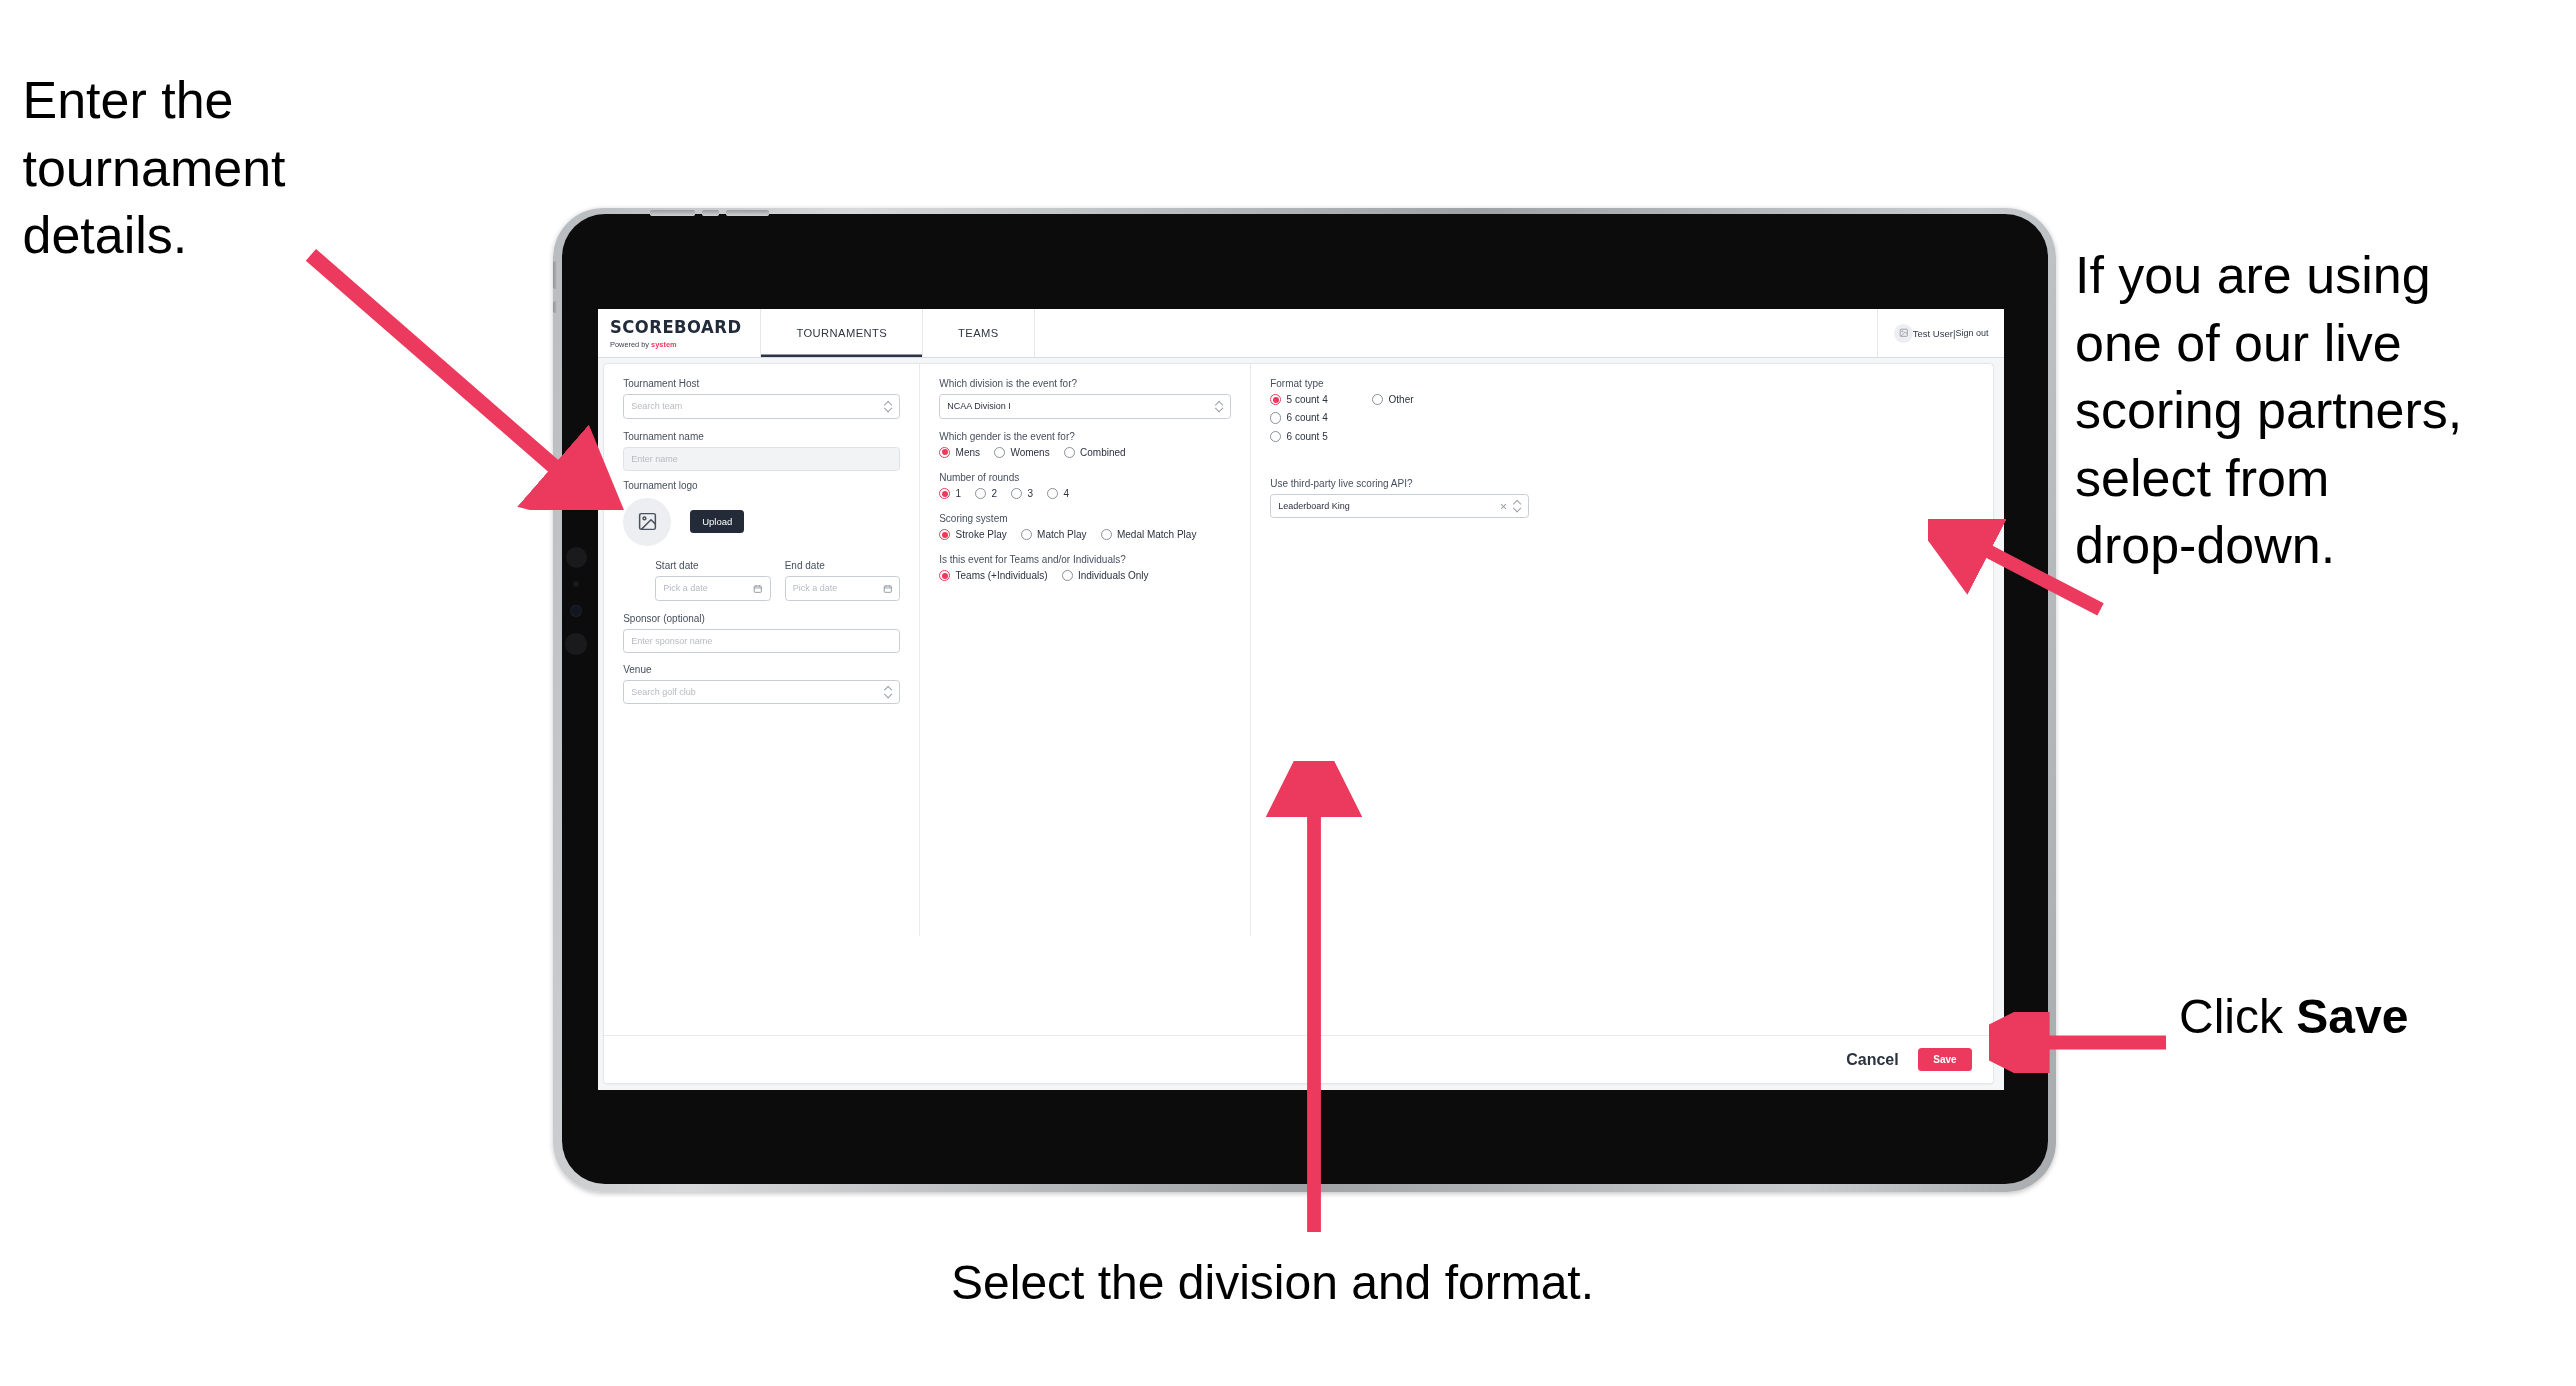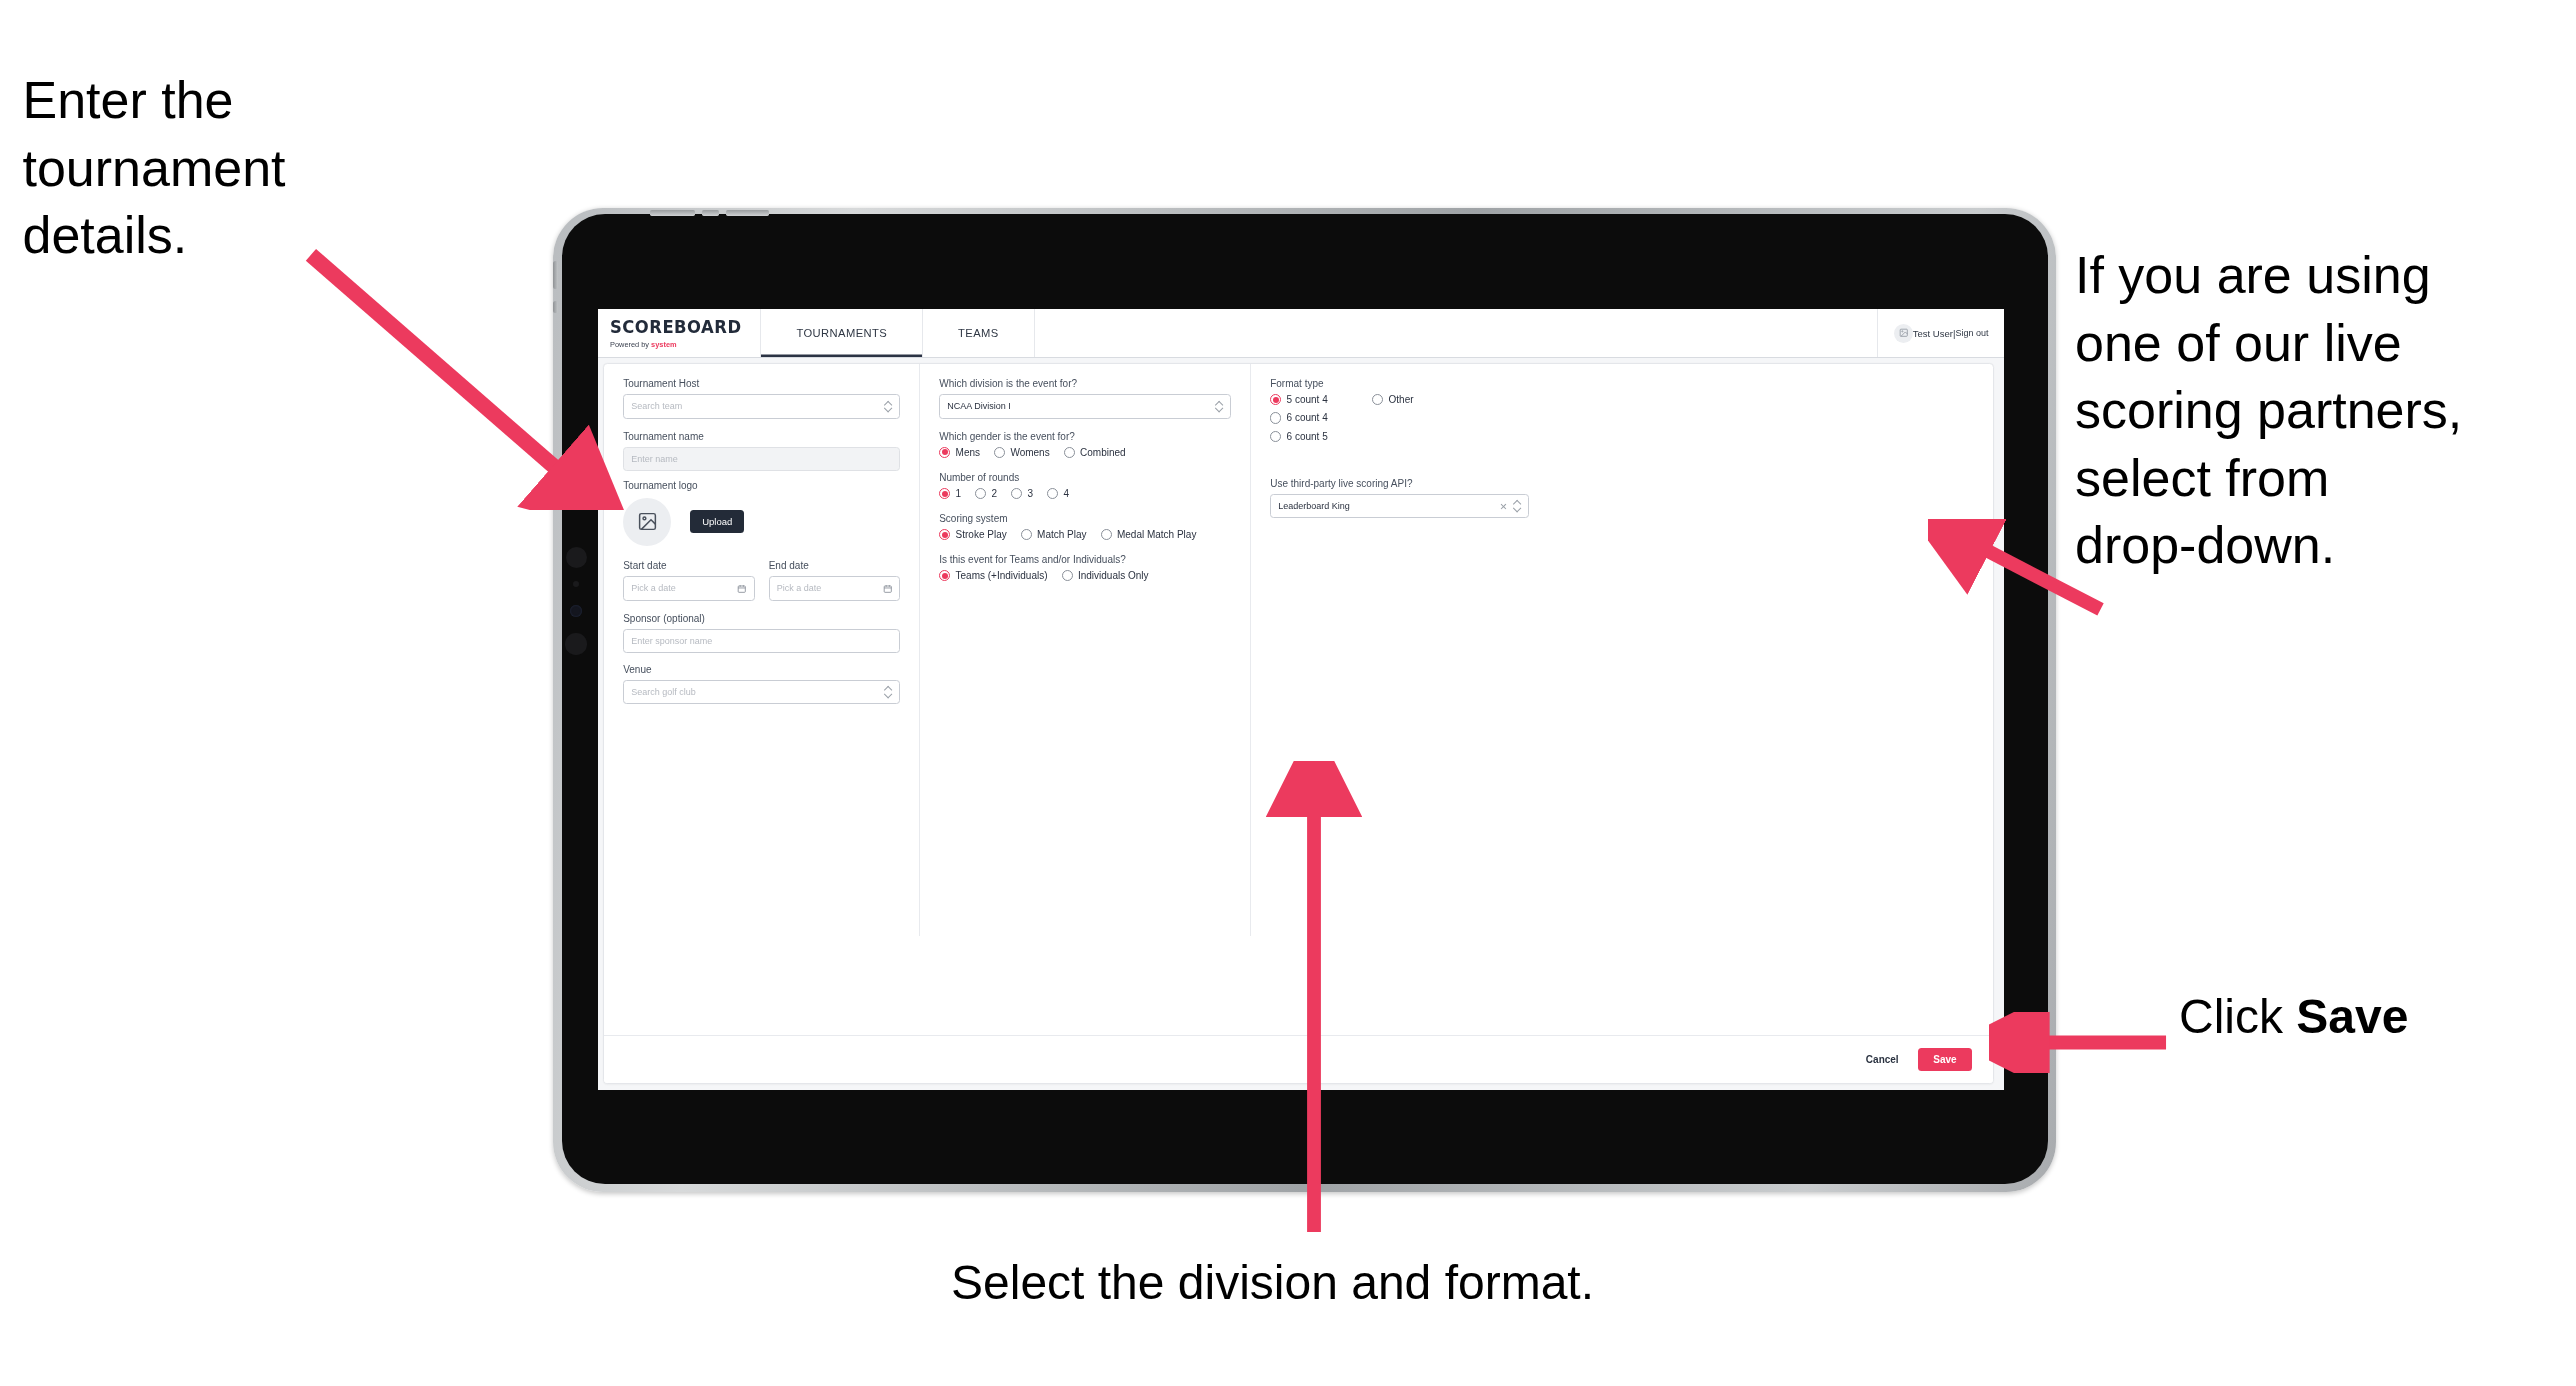--- a/index.html
+++ b/index.html
@@ -180,21 +180,21 @@
   .logo-row{display:flex;align-items:center;gap:19px;margin:7px 0 0 0;}
   .logo-circle{
     width:48px;height:48px;border-radius:50%;
     background:#eceef1;display:flex;align-items:center;justify-content:center;
   }
   .upload-btn{
     background:#232b38;color:#fff;
     font-size:9.5px;
     padding:6px 12px;border-radius:3.5px;cursor:pointer;
   }
-  .dates{display:flex;gap:14px;}
+  .dates{display:flex;gap:14px;margin-left:32px;}
   .dates > div{flex:1;}
 
   
   .radio-row{display:flex;align-items:center;gap:7px;flex-wrap:wrap;margin-bottom:1.7px;}
   .ropt{display:flex;align-items:center;gap:5.2px;margin-right:7px;cursor:pointer;}
   .rdot{
     width:11.2px;height:11.2px;border-radius:50%;
     border:1.2px solid #8a9099;
     box-sizing:border-box;
     display:flex;align-items:center;justify-content:center;
@@ -212,21 +212,21 @@
   .fmt-item{margin-bottom:7px;}
 
   .card-foot{
     position:absolute;left:0;bottom:0;width:100%;height:48px;
     border-top:0.9px solid #e8eaee;
     background:#fff;
     display:flex;align-items:center;justify-content:flex-end;
     padding-right:21px;gap:19px;
     box-sizing:border-box;
   }
-  .cancel-btn{font-size:10px;color:#2a3240;cursor:pointer;font-weight:600;}
+  .cancel-btn{font-size:16px;color:#2a3240;cursor:pointer;font-weight:600;}
   .save-btn{
     background:#ec3a5e;color:#fff;font-size:10px;font-weight:600;
     padding:6px 15.6px;border-radius:3.5px;cursor:pointer;
   }
 </style>
 </head>
 <body>
 
 <div class="device-outer"></div>
 <div class="device-screen"></div>

